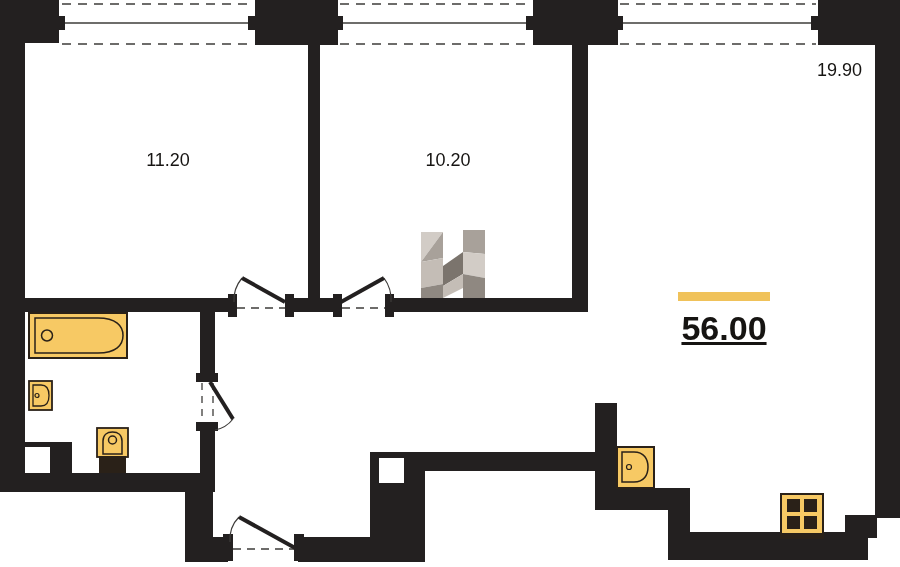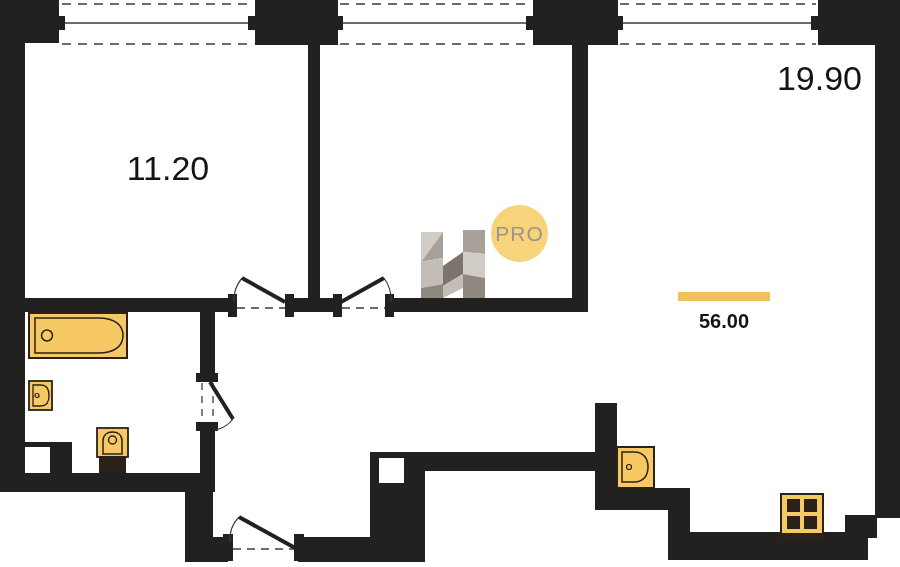--- a/index.html
+++ b/index.html
@@ -11,23 +11,23 @@
     --pro-text:#9C958D;
     --label:#161412;
     --dash-line:#3E3C3A;
     --logo-1:#D2CCC6; --logo-2:#A8A19A; --logo-3:#C4BDB6; --logo-4:#8F8881; --logo-5:#7B746D;
   }
   html,body{margin:0;padding:0;background:#fff;}
   .stage{position:relative;width:900px;height:567px;background:#fff;overflow:hidden;
          font-family:"Liberation Sans",sans-serif;}
   .w{position:absolute;background:var(--wall);}
   .white{position:absolute;background:#fff;}
-  .lbl{position:absolute;font-size:34px;line-height:1;color:var(--label);}
+  .lbl{position:absolute;font-size:18px;line-height:1;color:var(--label);}
   .c{text-align:center;}
-  .total{font-weight:bold;font-size:20px;}
+  .total{font-weight:bold;font-size:34px;text-decoration:underline;}
   .accent{position:absolute;background:var(--accent-bar);}
   .fx{position:absolute;}
   .overlay{position:absolute;left:0;top:0;}
   .pro{position:absolute;border-radius:50%;background:var(--pro-circle);
        display:flex;align-items:center;justify-content:center;
        font-size:21px;letter-spacing:1px;color:var(--pro-text);}
 </style>
 </head>
 <body>
 
@@ -161,22 +161,20 @@
   <svg class="fx" style="left:780px;top:493px" width="44" height="46" viewBox="0 0 44 46">
     <rect x="1" y="1" width="42" height="44" style="fill:var(--fixture-fill);stroke:var(--fixture-border)" stroke-width="2"></rect>
     <rect x="7" y="6" width="13" height="13" style="fill:var(--fixture-border)"></rect>
     <rect x="24" y="6" width="13" height="13" style="fill:var(--fixture-border)"></rect>
     <rect x="7" y="23" width="13" height="13" style="fill:var(--fixture-border)"></rect>
     <rect x="24" y="23" width="13" height="13" style="fill:var(--fixture-border)"></rect>
     <rect x="2" y="40" width="40" height="4" style="fill:var(--fixture-border)"></rect>
   </svg>
 
   <div class="lbl c" style="left:98px;top:151px;width:140px">11.20</div>
+  <div class="lbl c" style="left:378px;top:151px;width:140px">10.20</div>
   <div class="lbl" style="left:744px;top:61px;width:118px;text-align:right">19.90</div>
 
   <div class="accent" style="left:678px;top:292px;width:92px;height:9px"></div>
   <div class="lbl c total" style="left:654px;top:311px;width:140px">56.00</div>
 
-  <div class="pro" style="left:491px;top:205px;width:57px;height:57px">
-    <span>PRO</span>
-  </div>
 
 </div>
 
 </body></html>

